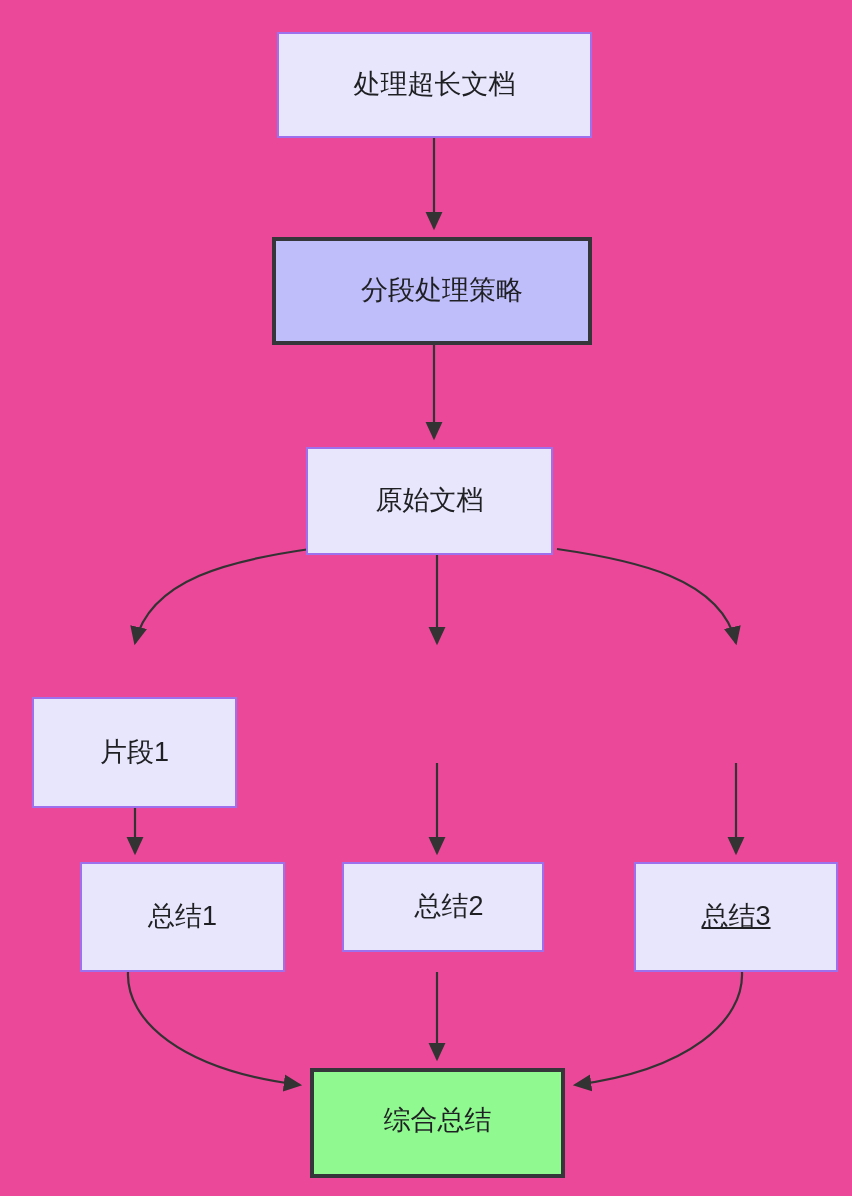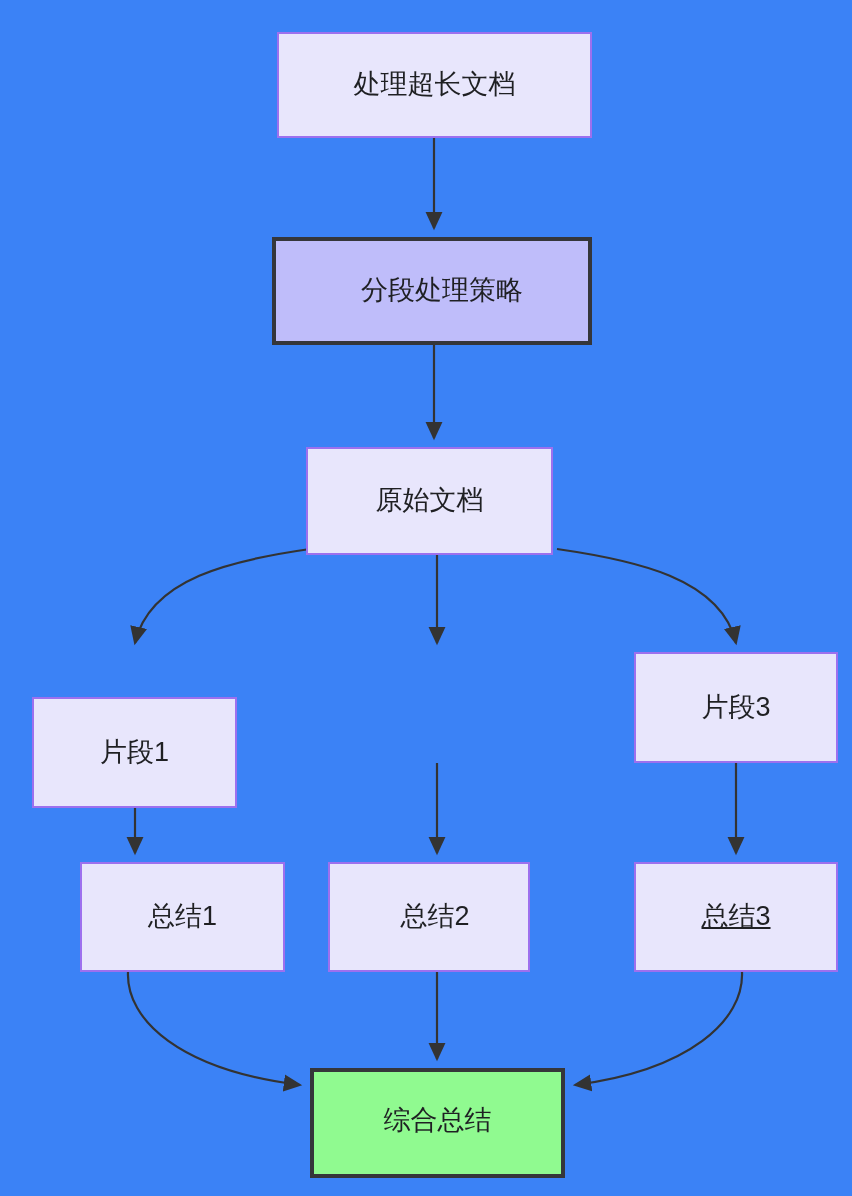--- a/index.html
+++ b/index.html
@@ -57,21 +57,21 @@
   .node.style-success {
     background: #90fa90;
     border: 4px solid #35363a;
     color: #1f2023;
     font-size: 27px;
   }
 </style>
 </head>
 <body>
 
-<div id="canvas" style="background: #3b82f6;">
+<div id="canvas" style="background: #ec4899;">
 
   <svg id="edges" viewBox="0 0 852 1196">
     <defs>
       <marker id="arrowhead" markerWidth="9" markerHeight="9" refX="7.4" refY="4.5" orient="auto" markerUnits="strokeWidth">
         <path d="M 0 0.6 L 8.4 4.5 L 0 8.4 z" fill="#333333"></path>
       </marker>
     </defs>
 
     <path d="M 434 138 L 434 228" fill="none" stroke="#333333" stroke-width="2.2" marker-end="url(#arrowhead)"></path>
 
@@ -106,29 +106,26 @@
 
   <div class="node style-default" style="left: 306px; top: 447px; width: 247px; height: 108px; background: rgb(232, 230, 252); border-color: rgb(157, 112, 238);">
     <span class="node-label">原始文档</span>
   </div>
 
   <div class="node style-default" style="left: 32px; top: 652px; width: 205px; height: 111px; background: rgb(232, 230, 252); border-color: rgb(157, 112, 238); margin-top: 45px;">
     <span class="node-label">片段1</span>
   </div>
 
 
-  <div class="node style-default" style="left: 634px; top: 652px; width: 204px; height: 111px; background: rgb(232, 230, 252); border-color: rgb(157, 112, 238);">
-    <span class="node-label">片段3</span>
-  </div>
 
   <div class="node style-default" style="left: 32px; top: 862px; width: 205px; height: 110px; background: rgb(232, 230, 252); border-color: rgb(157, 112, 238); margin-left: 48px;">
     <span class="node-label">总结1</span>
   </div>
 
-  <div class="node style-default" style="left: 328px; top: 862px; width: 202px; height: 110px; background: rgb(232, 230, 252); border-color: rgb(157, 112, 238); padding-left: 12px;">
+  <div class="node style-default" style="left: 342px; top: 862px; width: 202px; height: 90px; background: rgb(232, 230, 252); border-color: rgb(157, 112, 238); padding-left: 12px;">
     <span class="node-label">总结2</span>
   </div>
 
   <div class="node style-default" style="left: 634px; top: 862px; width: 204px; height: 110px; background: rgb(232, 230, 252); border-color: rgb(157, 112, 238); text-decoration: underline;">
     <span class="node-label">总结3</span>
   </div>
 
   <div class="node style-success" style="left: 310px; top: 1068px; width: 255px; height: 110px; background: rgb(144, 250, 144); border-color: rgb(53, 54, 58); font-family: Liberation Mono, monospace;">
     <span class="node-label">综合总结</span>
   </div>

